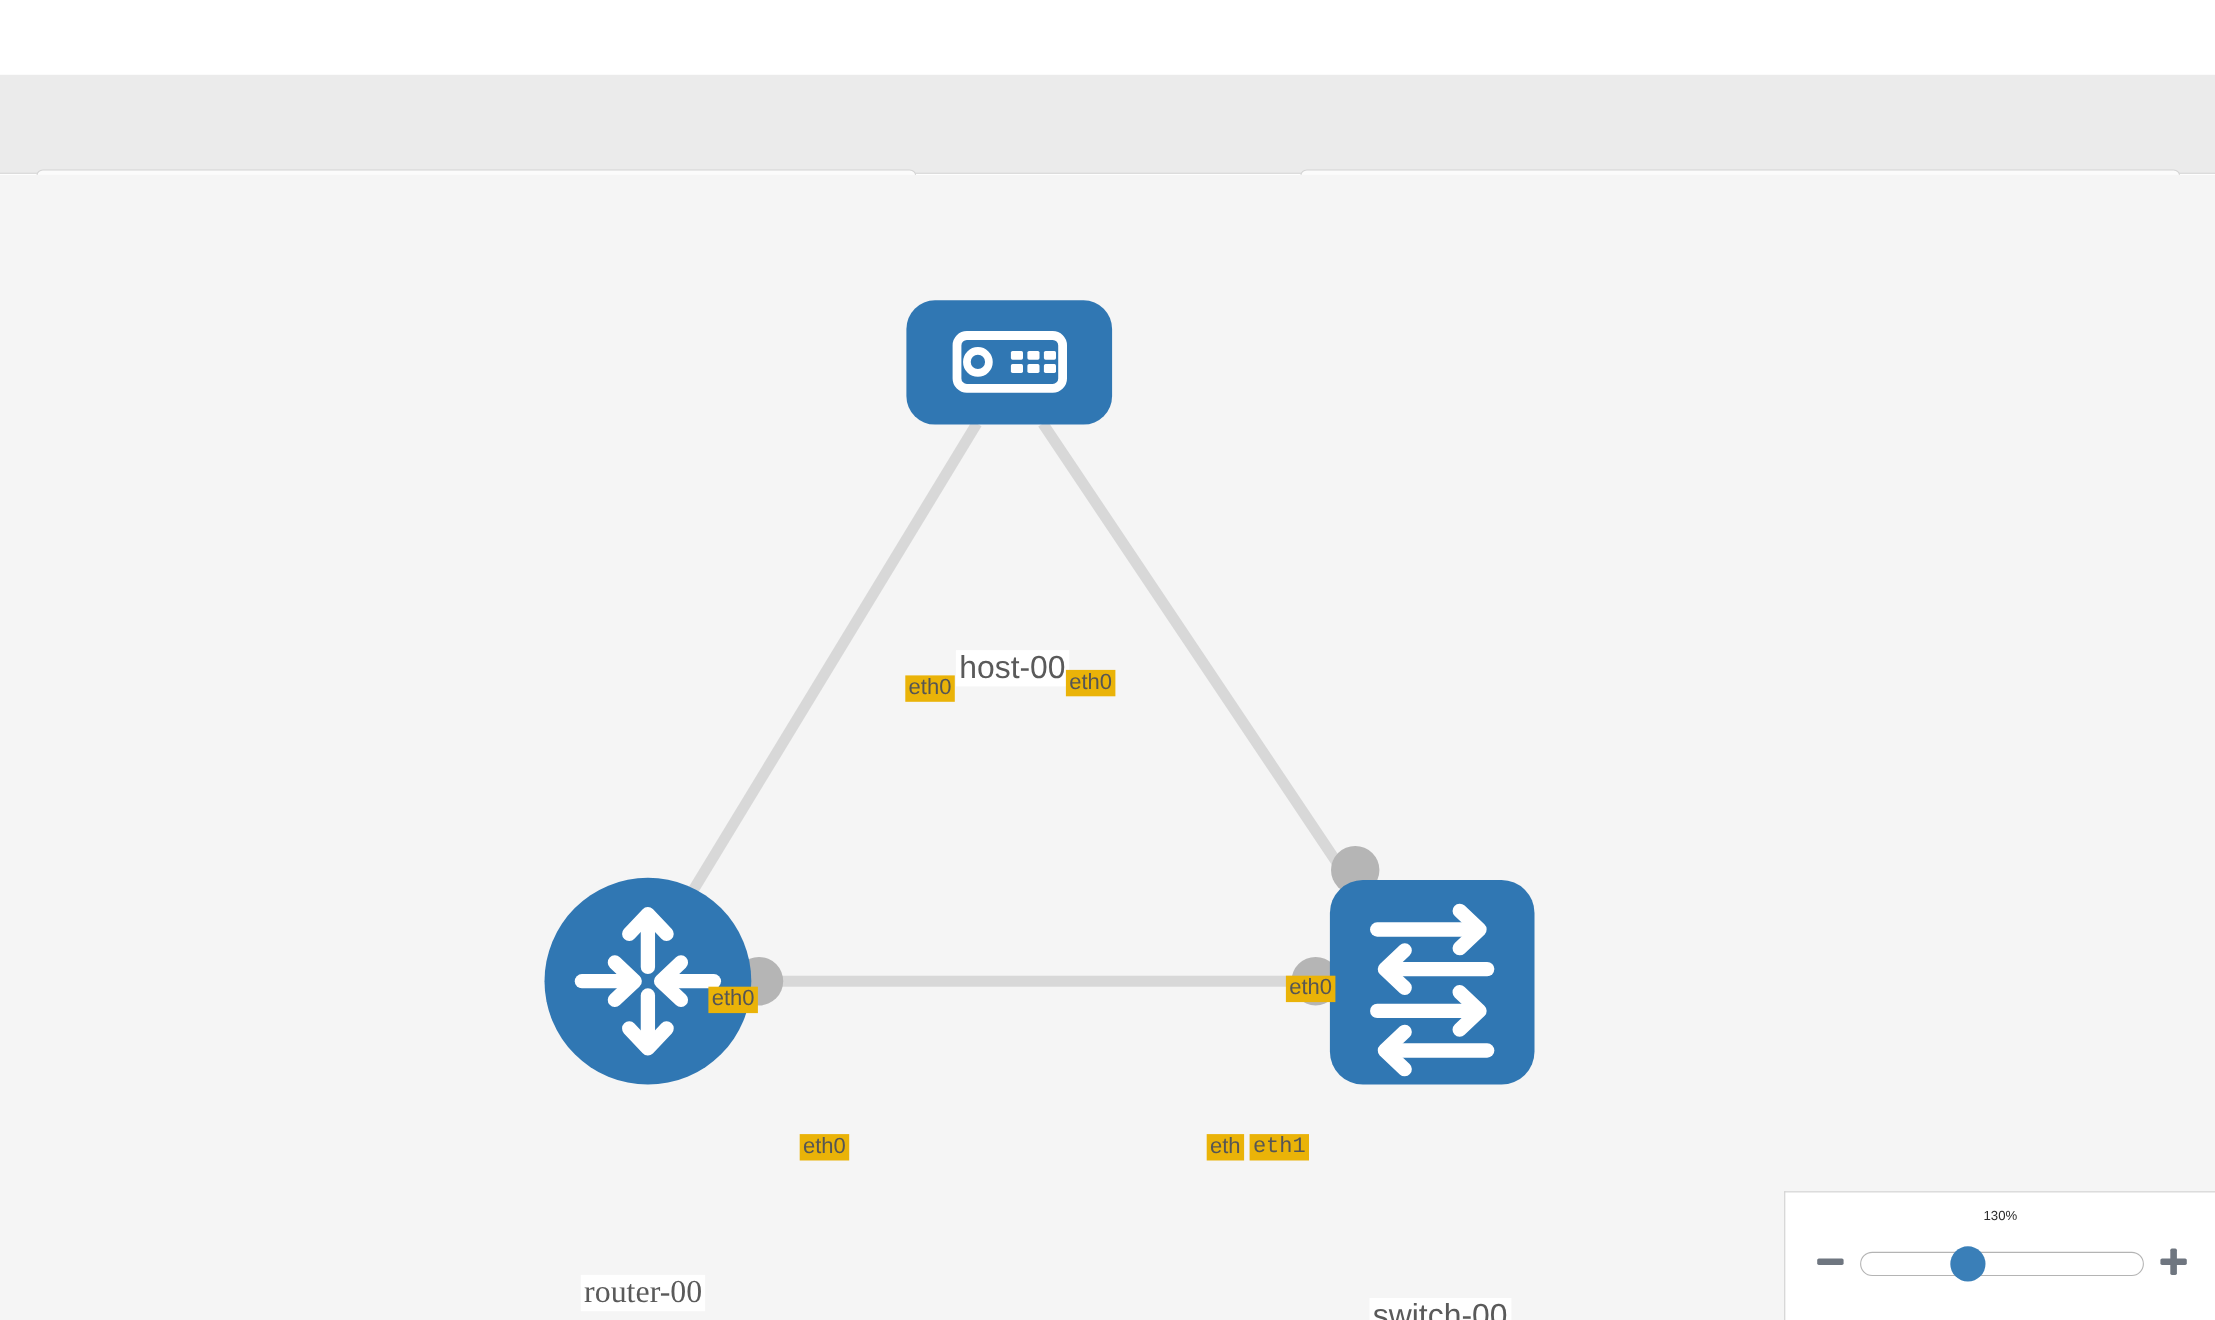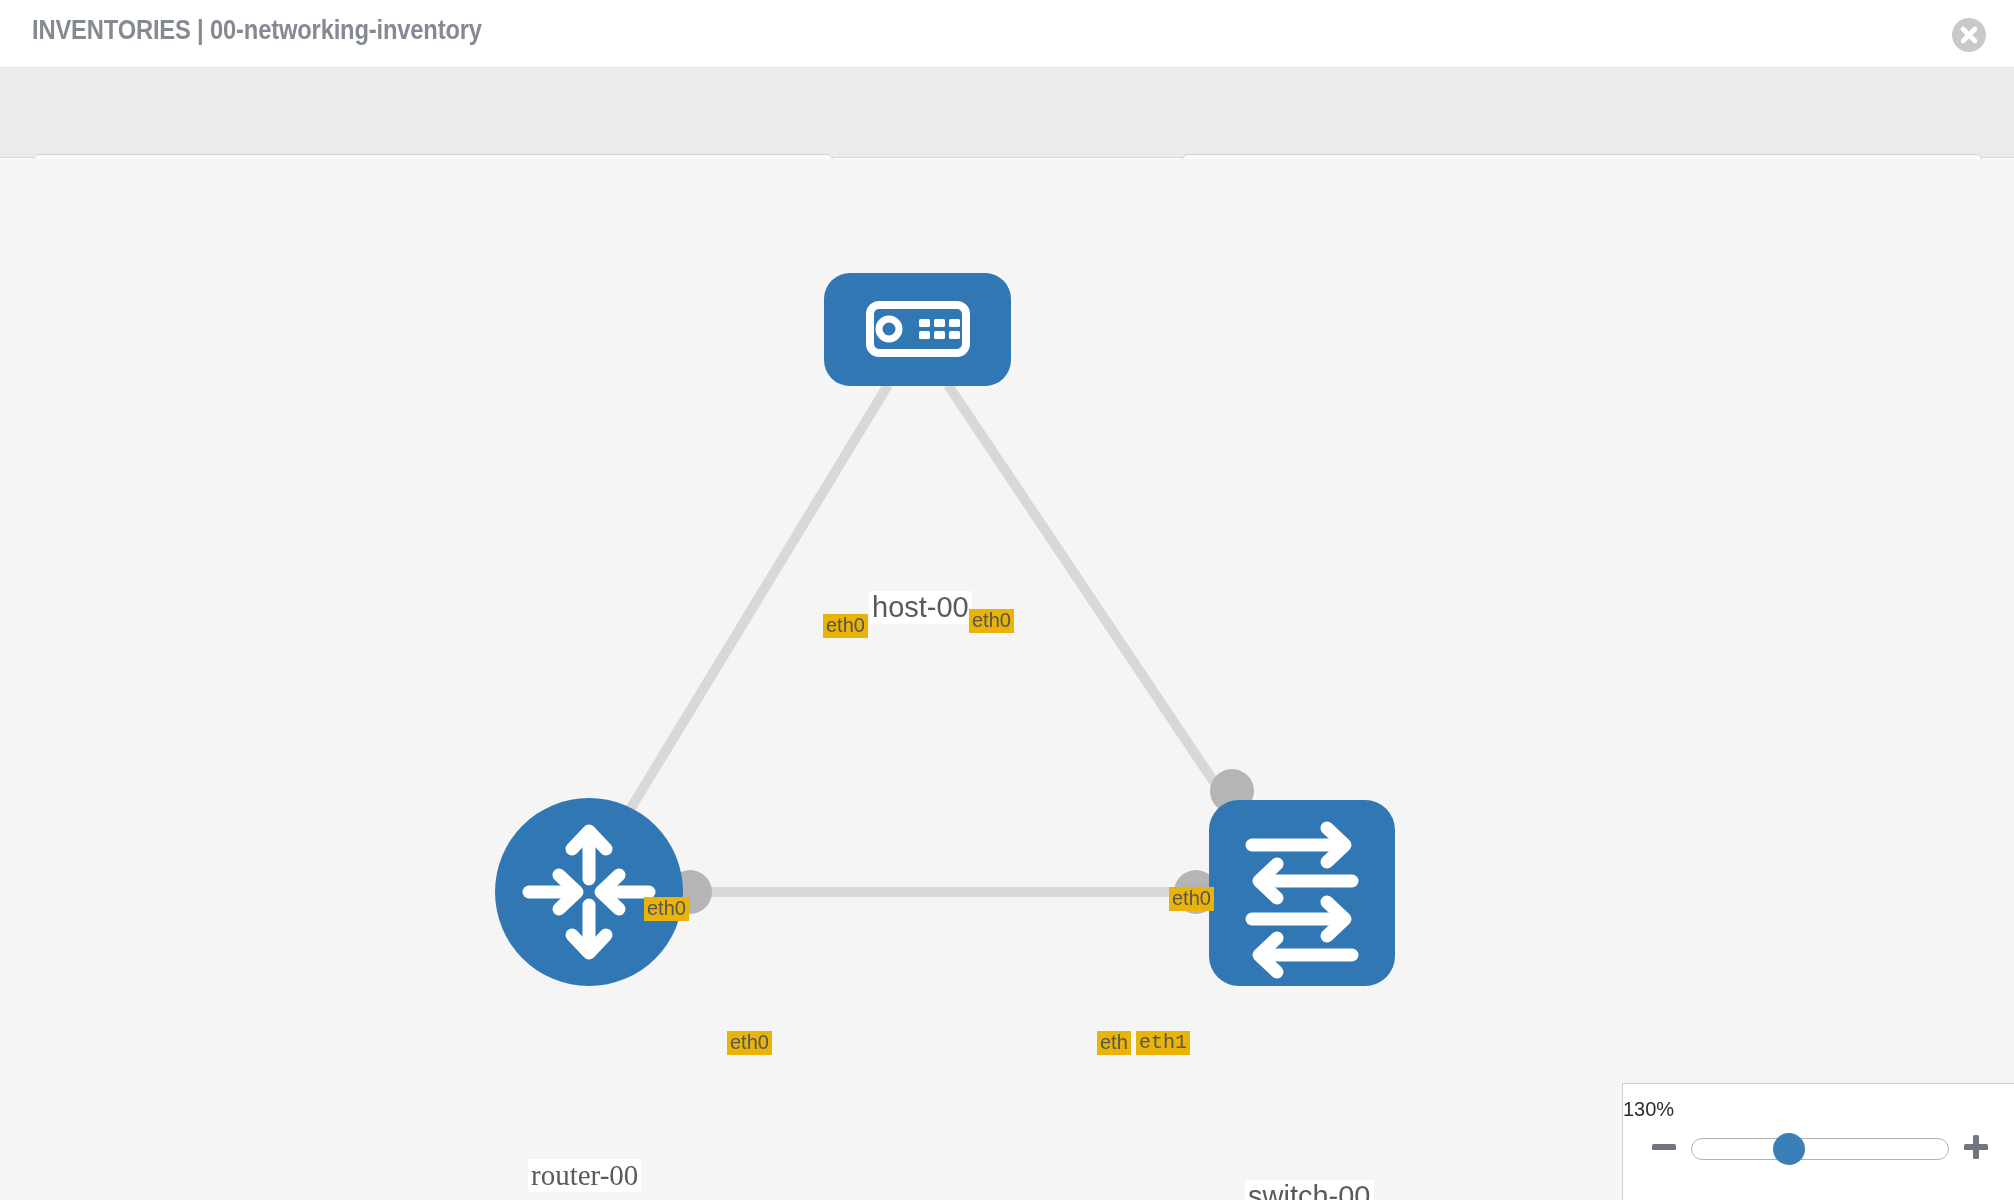--- a/index.html
+++ b/index.html
@@ -134,22 +134,22 @@
     position: absolute;
     left: 1622px; top: 1083px;
     width: 392px; height: 117px;
     background: #ffffff;
     border-top: 1px solid #cfcfcf;
     border-left: 1px solid #cfcfcf;
   }
   .zoom-value {
     position: absolute;
     left: 0; right: 0; top: 14px;
-    text-align: left;
-    font-size: 20px;
+    text-align: center;
+    font-size: 12px;
     color: #2d2d2d;
   }
   .zoom-minus, .zoom-plus {
     position: absolute;
     top: 48px;
     width: 30px; height: 30px;
     cursor: pointer;
   }
   .zoom-minus { left: 26px; }
   .zoom-plus  { left: 338px; }
@@ -169,29 +169,20 @@
     border-radius: 50%;
     background: #3a7fb8;
     cursor: pointer;
   }
 </style>
 </head>
 <body>
 
 <div id="app">
 
-  <div class="header">
-    <div class="page-title">INVENTORIES | 00-networking-inventory</div>
-
-    <div class="close-btn">
-      <svg width="34" height="34" viewBox="0 0 34 34" aria-hidden="true">
-        <path d="M11 11 L23 23 M23 11 L11 23" stroke="#ffffff" stroke-width="4.6" stroke-linecap="round" fill="none"></path>
-      </svg>
-    </div>
-  </div>
 
   <div class="toolbar">
 
     <div class="select-box" id="actions-select">
       <span class="sel-text">ACTIONS</span>
       <span class="caret"></span>
     </div>
 
     <div class="tool-icon" id="wrench-icon">
       <svg width="40" height="40" viewBox="0 0 40 40" aria-hidden="true">

